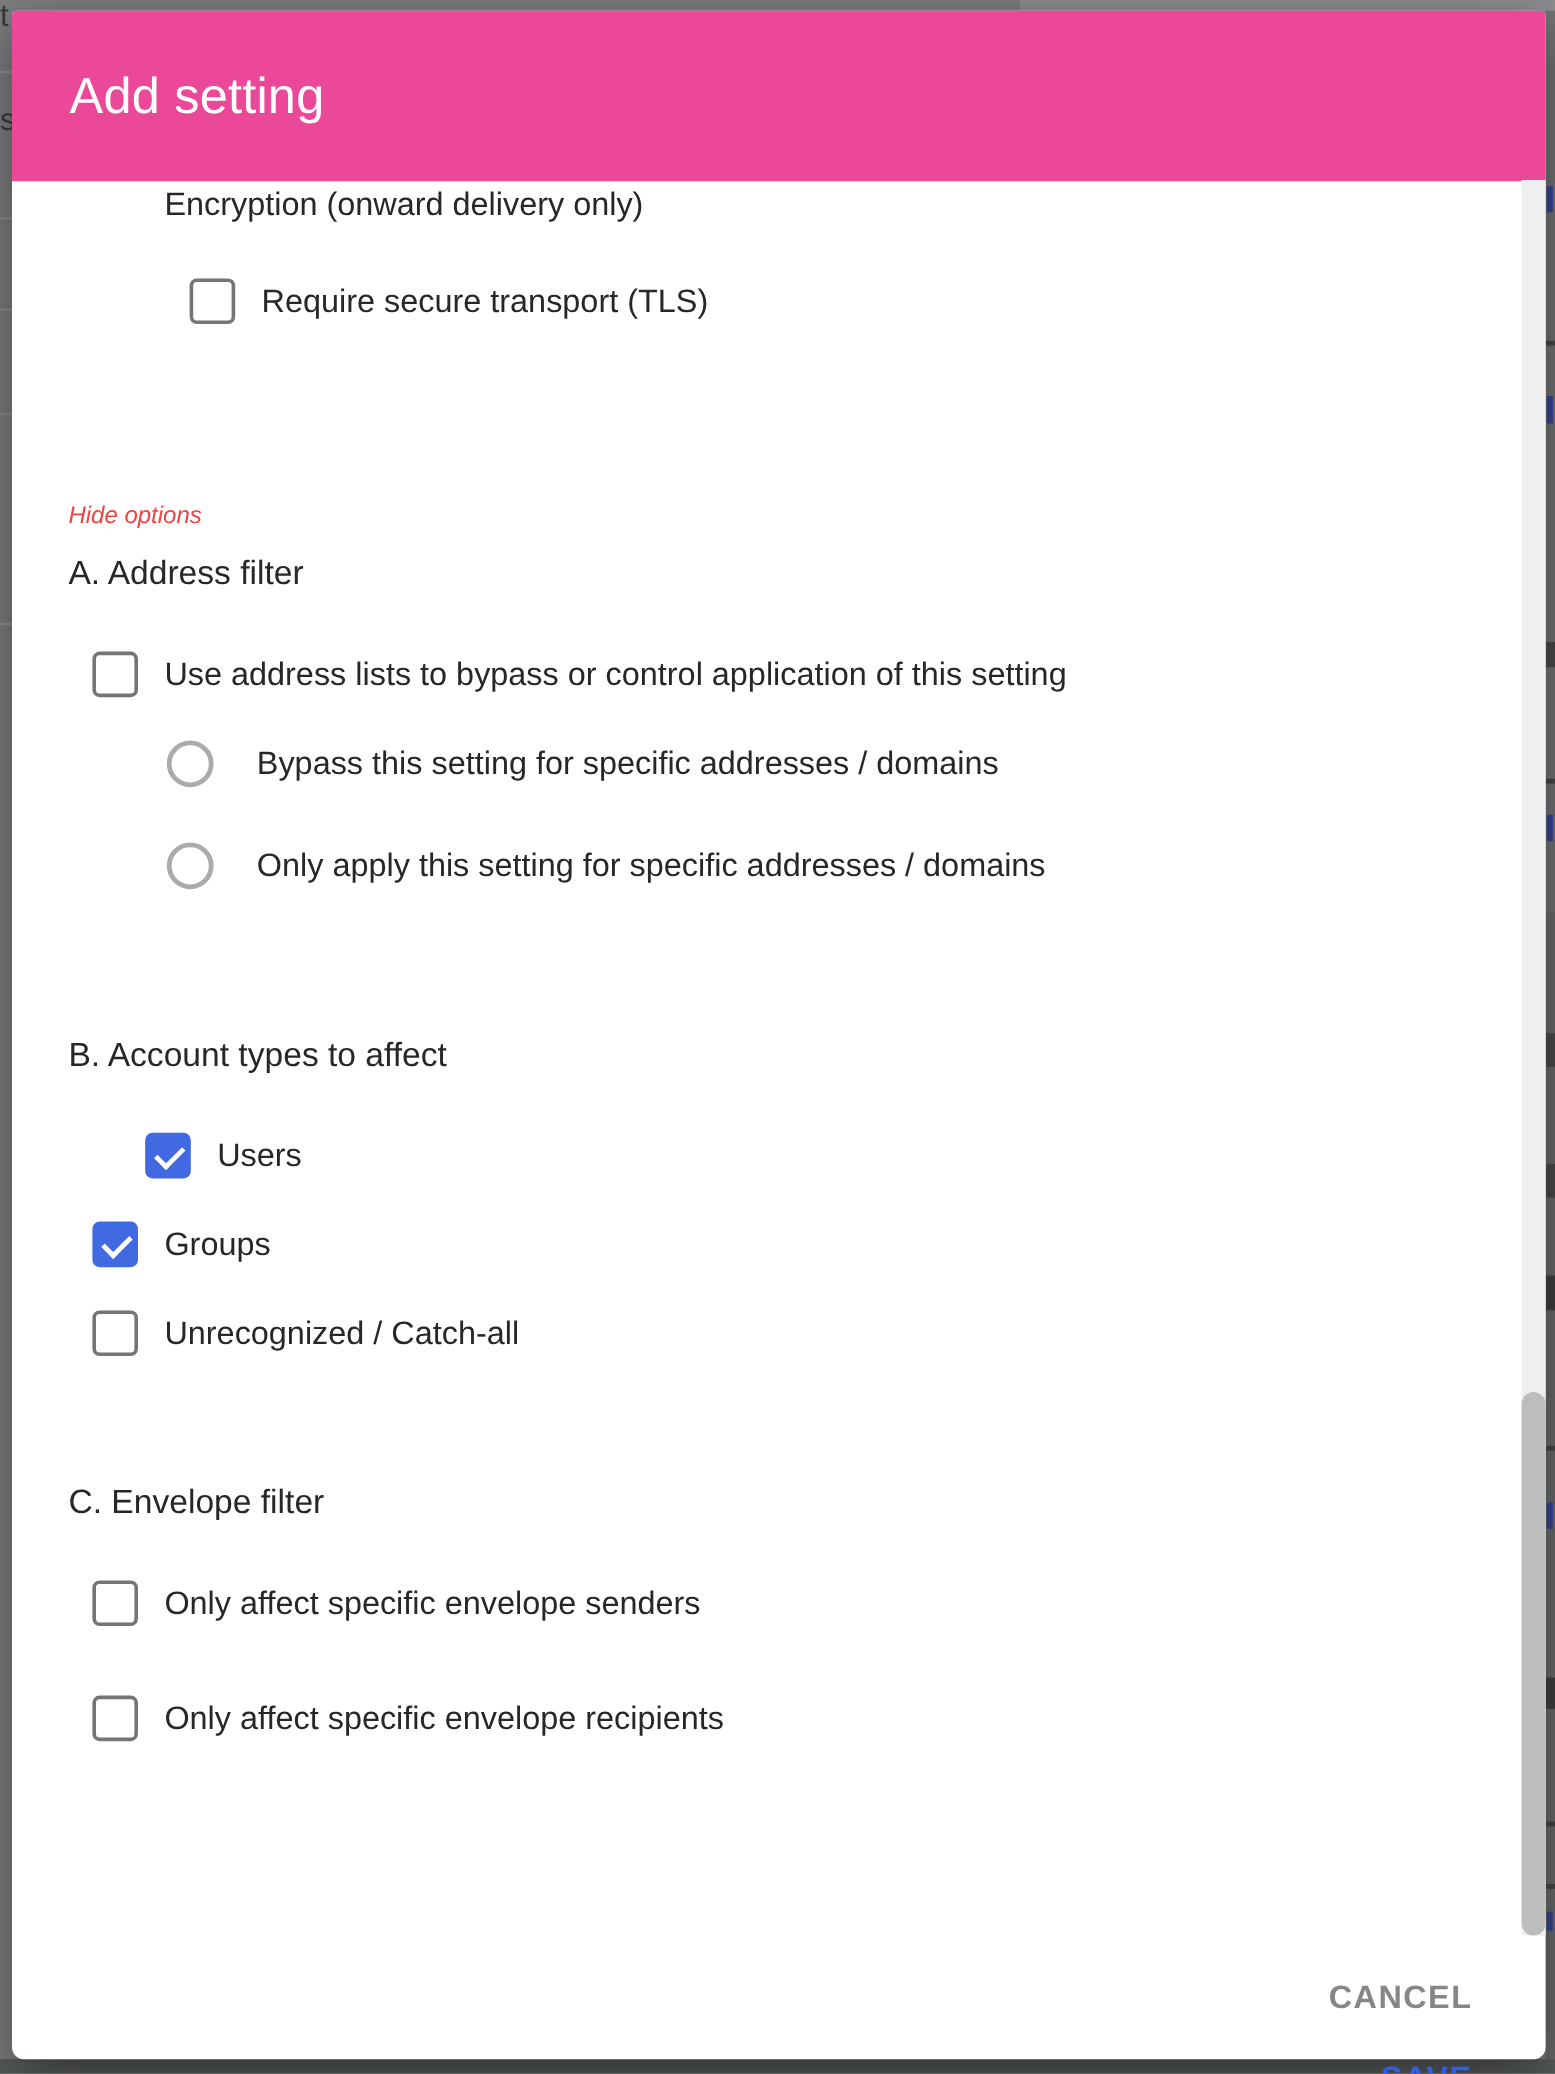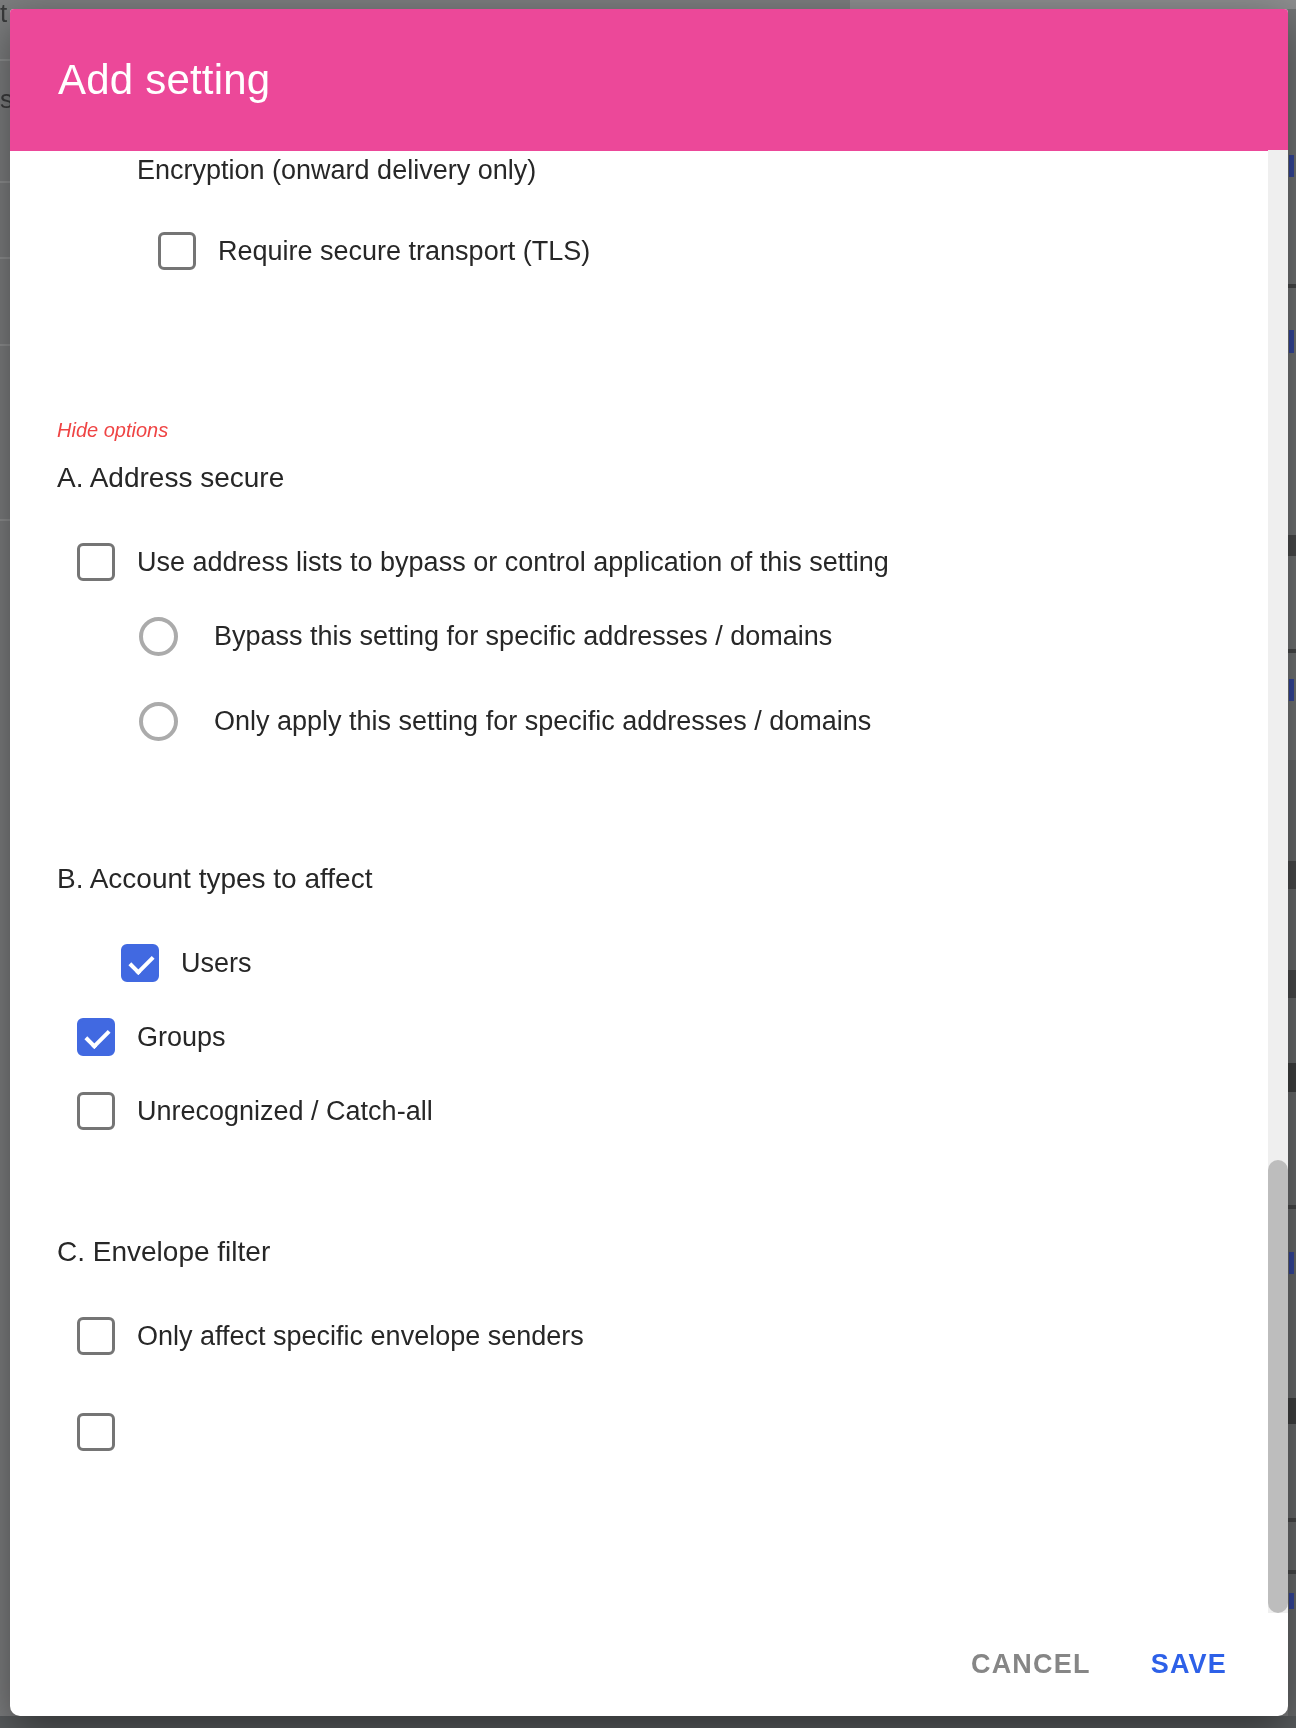--- a/index.html
+++ b/index.html
@@ -46,21 +46,21 @@
     transform:rotate(-45deg);
   }
   .radio {
     flex:0 0 auto; width:39px; height:39px; border:4px solid #ababab;
     border-radius:50%; background:#fff;
   }
   .cb-label    { margin-left:22px; }
   .radio-label { margin-left:36px; }
   .footer {
     position:absolute; top:1633px; right:61px; height:44px;
-    display:flex; align-items:flex-end; gap:24px;
+    display:flex; align-items:flex-end; gap:24px;flex-direction:column;
   }
   .btn {
     font-size:27px; font-weight:700; letter-spacing:1.2px; line-height:44px;
     cursor:pointer; background:none; border:none; padding:0;
     font-family:"Liberation Sans","DejaVu Sans",sans-serif;
   }
   .btn-cancel { color:#868686; }
   .btn-save   { color:#2D60E8;margin-left:36px; }
   
   .scroll-track {
@@ -114,21 +114,21 @@
 
     <div class="heading" style="left:127px;top:142px;font-size:27px;">Encryption (onward delivery only)</div>
 
     <div class="row" style="left:148px;top:223px;">
       <span class="cb"></span>
       <span class="txt cb-label">Require secure transport (TLS)</span>
     </div>
 
     <div class="link" style="left:47px;top:402px;">Hide options</div>
 
-    <div class="heading" style="left:47px;top:450px;">A. Address secure</div>
+    <div class="heading" style="left:47px;top:450px;">A. Address filter</div>
 
     <div class="row" style="left:67px;top:534px;">
       <span class="cb"></span>
       <span class="txt cb-label">Use address lists to bypass or control application of this setting</span>
     </div>
 
     <div class="row" style="left:129px;top:608px;">
       <span class="radio"></span>
       <span class="txt radio-label">Bypass this setting for specific addresses / domains</span>
     </div>
@@ -157,20 +157,21 @@
 
     <div class="heading" style="left:47px;top:1224px;">C. Envelope filter</div>
 
     <div class="row" style="left:67px;top:1308px;">
       <span class="cb"></span>
       <span class="txt cb-label">Only affect specific envelope senders</span>
     </div>
 
     <div class="row" style="left:67px;top:1404px;">
       <span class="cb"></span>
+      <span class="txt cb-label">Only affect specific envelope recipients</span>
     </div>
 
     <div class="footer">
       <button class="btn btn-cancel">CANCEL</button>
       <button class="btn btn-save">SAVE</button>
     </div>
 
     <div class="scroll-track"></div>
     <div class="scroll-thumb"></div>
   </div>

